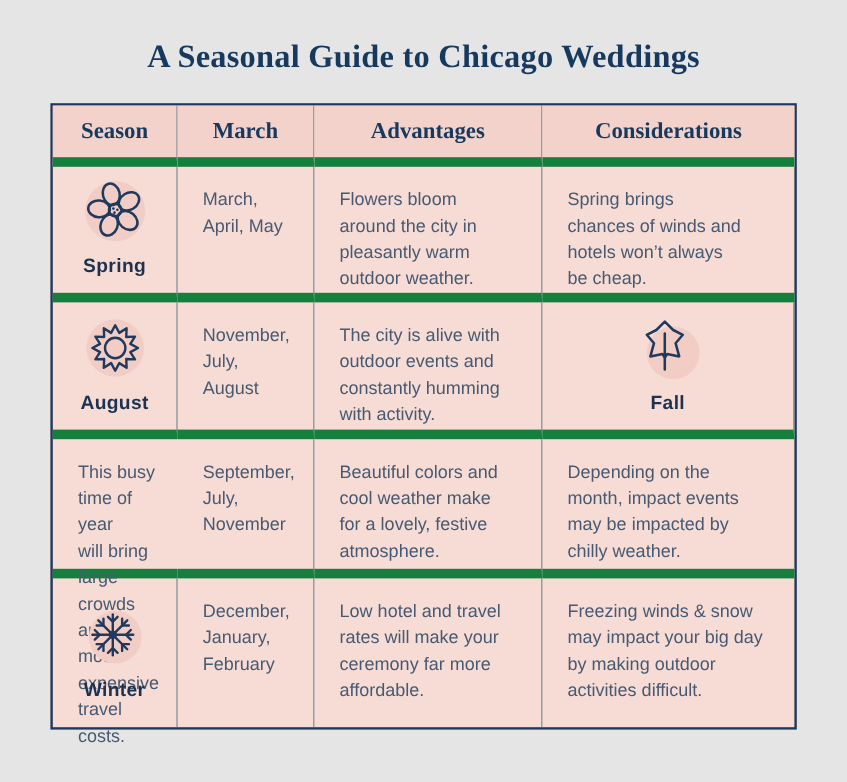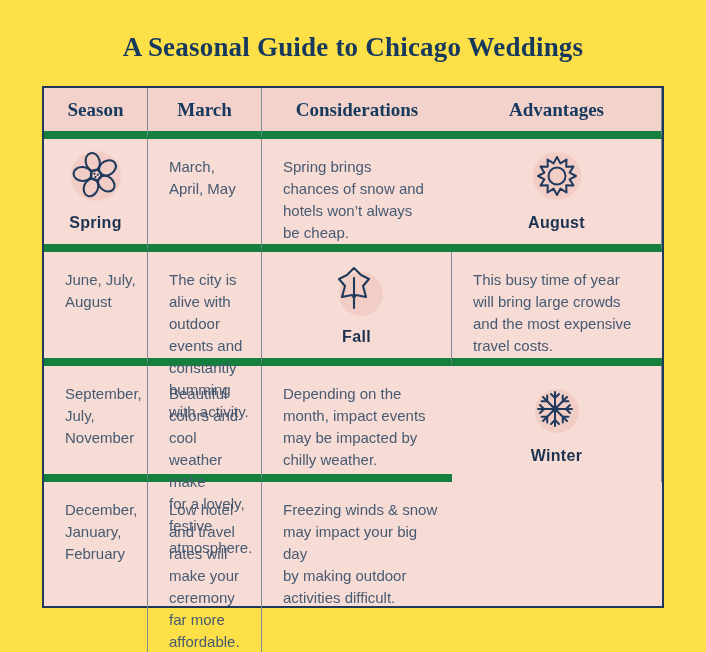--- a/index.html
+++ b/index.html
@@ -1,18 +1,18 @@
 <!DOCTYPE html>
 <html><head>
 <meta charset="utf-8">
 <style>
   html,body { margin:0; padding:0; }
   .canvas {
     width:706px; height:652px;
-    background:#fde047;
+    background:#e5e5e5;
     font-family:"Liberation Sans","DejaVu Sans",sans-serif;
     overflow:hidden;
     position:relative;
   }
   .title {
     margin:0;
     padding-top:32px;
     text-align:center;
     font-family:"Liberation Serif","DejaVu Serif",serif;
     font-weight:700;
@@ -69,22 +69,22 @@
 <body>
 
 <div class="canvas">
 
   <h1 class="title">A Seasonal Guide to Chicago Weddings</h1>
 
   <div class="wedding-table">
 
     <div class="th bR bB">Season</div>
     <div class="th bR bB">March</div>
+    <div class="th bR bB">Advantages</div>
     <div class="th bB">Considerations</div>
-    <div class="th bR bB">Advantages</div>
 
     <div class="td season-cell bR bB">
       <span class="icon-wrap">
         <svg width="58" height="58" viewBox="0 0 58 58">
           <circle cx="29" cy="28" r="25" fill="#f2cdc5"></circle>
           <g fill="none" stroke="#1f3a5c" stroke-width="2.1" stroke-linecap="round" stroke-linejoin="round" transform="rotate(-14 29 27)">
             <ellipse cx="29" cy="13.5" rx="7" ry="9"></ellipse>
             <ellipse cx="29" cy="13.5" rx="7" ry="9" transform="rotate(72 29 27)"></ellipse>
             <ellipse cx="29" cy="13.5" rx="7" ry="9" transform="rotate(144 29 27)"></ellipse>
             <ellipse cx="29" cy="13.5" rx="7" ry="9" transform="rotate(216 29 27)"></ellipse>
@@ -95,38 +95,42 @@
             <circle cx="27.5" cy="25.8" r="1.1"></circle>
             <circle cx="30.8" cy="26.8" r="1.1"></circle>
             <circle cx="28.4" cy="29.2" r="1.1"></circle>
           </g>
         </svg>
       </span>
       <span class="season-label">Spring</span>
     </div>
     <div class="td bR bB">March,
 April, May</div>
+    <div class="td bR bB">Flowers bloom
+around the city in
+pleasantly warm
+outdoor weather.</div>
     <div class="td bB">Spring brings
-chances of snow and
+chances of winds and
 hotels won’t always
 be cheap.</div>
 
     <div class="td season-cell bR bB">
       <span class="icon-wrap">
         <svg width="58" height="58" viewBox="0 0 58 58">
           <circle cx="29" cy="28" r="24" fill="#f2cdc5"></circle>
           <g fill="none" stroke="#1f3a5c" stroke-width="2" stroke-linejoin="round">
             <polygon points="48,28 41.6,31.4 45.5,37.5 38.2,37.2 38.5,44.5 32.4,40.6 29,47 25.6,40.6 19.5,44.5 19.8,37.2 12.5,37.5 16.4,31.4 10,28 16.4,24.6 12.5,18.5 19.8,18.8 19.5,11.5 25.6,15.4 29,9 32.4,15.4 38.5,11.5 38.2,18.8 45.5,18.5 41.6,24.6"></polygon>
             <circle cx="29" cy="28" r="8.5"></circle>
           </g>
         </svg>
       </span>
       <span class="season-label">August</span>
     </div>
-    <div class="td bR bB">June, July,
+    <div class="td bR bB">November, July,
 August</div>
     <div class="td bR bB">The city is alive with
 outdoor events and
 constantly humming
 with activity.</div>
     <div class="td season-cell bR bB">
       <span class="icon-wrap">
         <svg width="58" height="58" viewBox="0 0 58 58">
           <circle cx="33" cy="32" r="22" fill="#f2cdc5"></circle>
           <g fill="none" stroke="#1f3a5c" stroke-width="2.1" stroke-linecap="round" stroke-linejoin="round">

